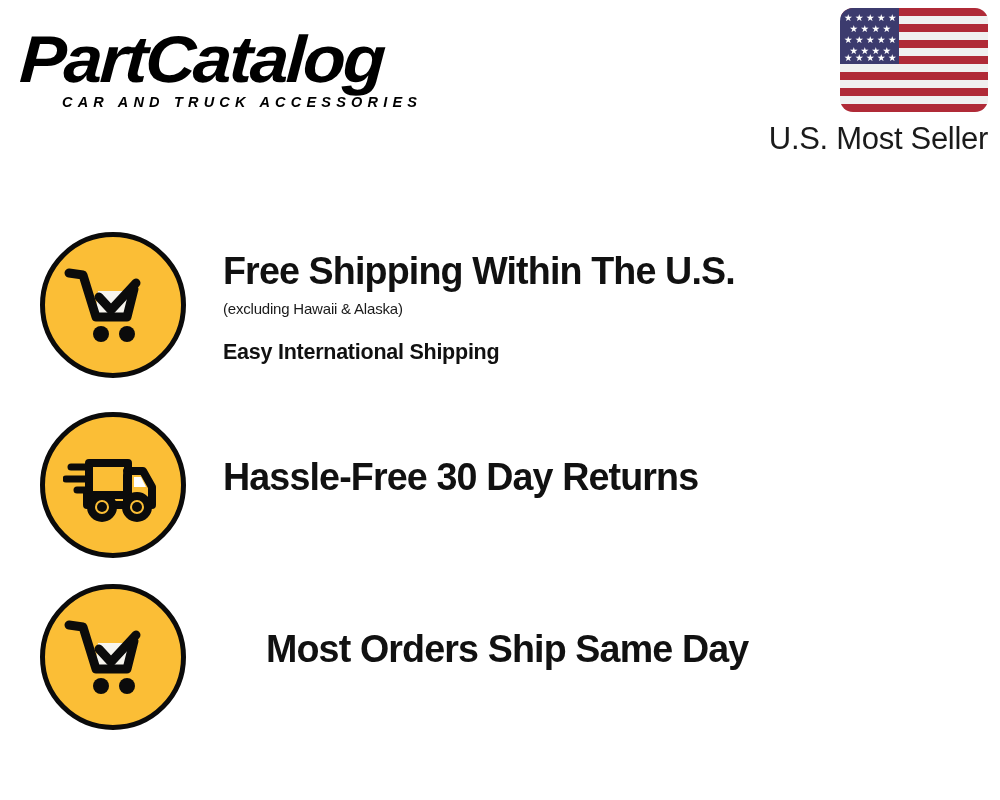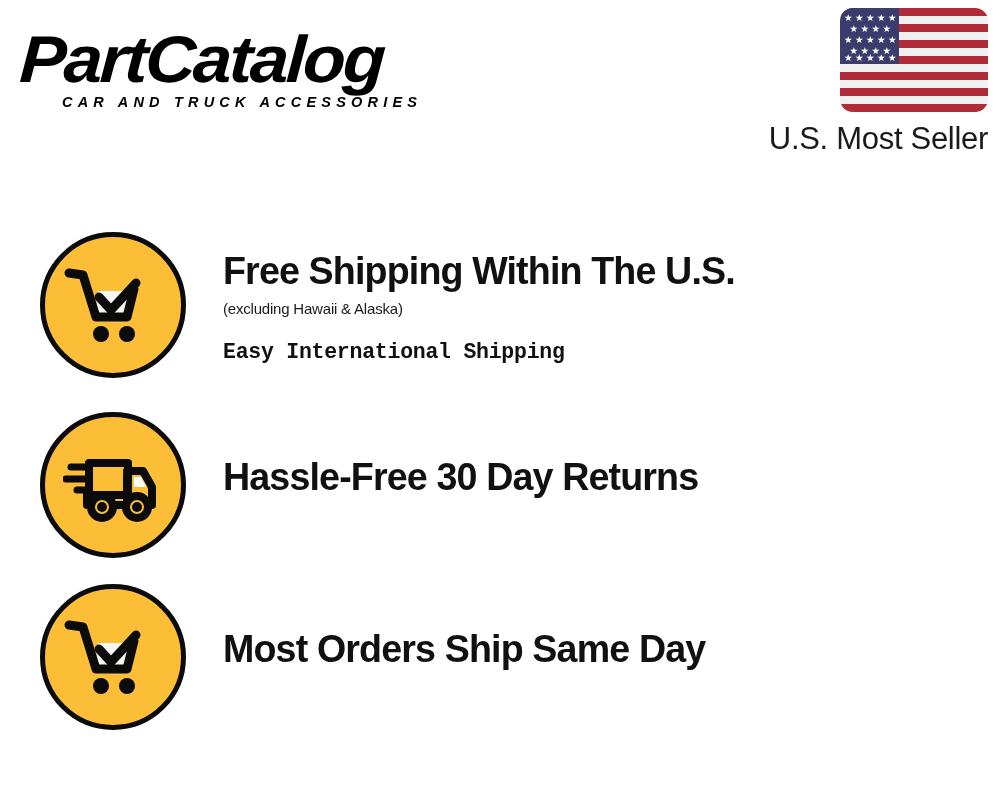--- a/index.html
+++ b/index.html
@@ -111,21 +111,21 @@
   }
   .feature-row {
     position: absolute;
     left: 40px;
     width: 950px;
     display: flex;
     align-items: flex-start;
   }
   #row-shipping { top: 0px; align-items: center; }
   #row-returns  { top: 180px; }
-  #row-sameday  { top: 352px; }
+  #row-sameday  { top: 352px; gap: 43px; }
 
   .feature-badge {
     flex: 0 0 auto;
     width: 150px;
     height: 150px;
     position: relative;
   }
   .badge-circle {
     width: 146px;
     height: 146px;
@@ -162,21 +162,21 @@
   .feature-sub {
     font-family: "Liberation Sans", sans-serif;
     font-weight: 400;
     font-size: 15px;
     line-height: 30px;
     letter-spacing: -0.2px;
     color: #1a1a1a;
     white-space: nowrap;
   }
   .feature-sub-strong {
-    font-family: Liberation Mono, monospace;
+    font-family: Liberation Sans, sans-serif;
     font-weight: 700;
     font-size: 21.5px;
     line-height: 30px;
     letter-spacing: -0.25px;
     color: #111111;
     white-space: nowrap;
     margin-top: 13px;
   }
   #row-returns .feature-text,
   #row-sameday .feature-text { padding-top: 42px; }

